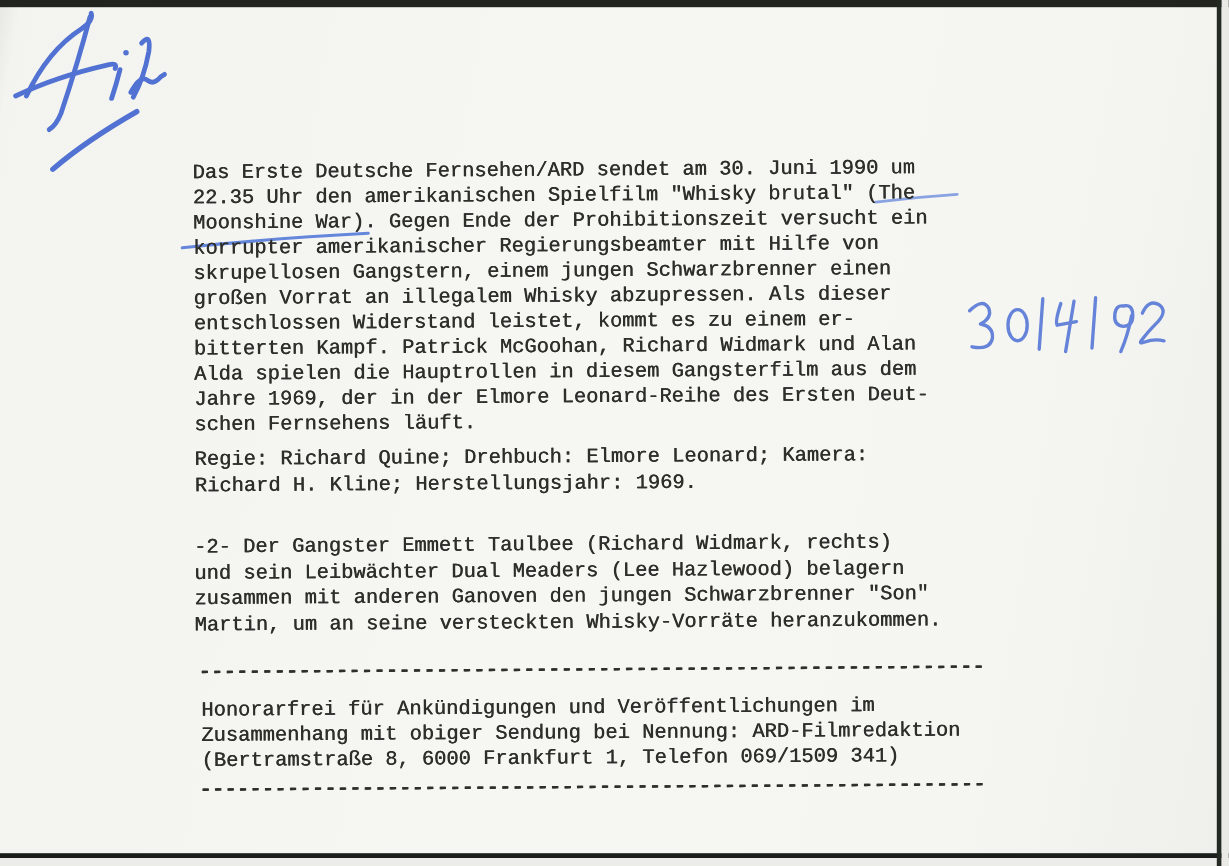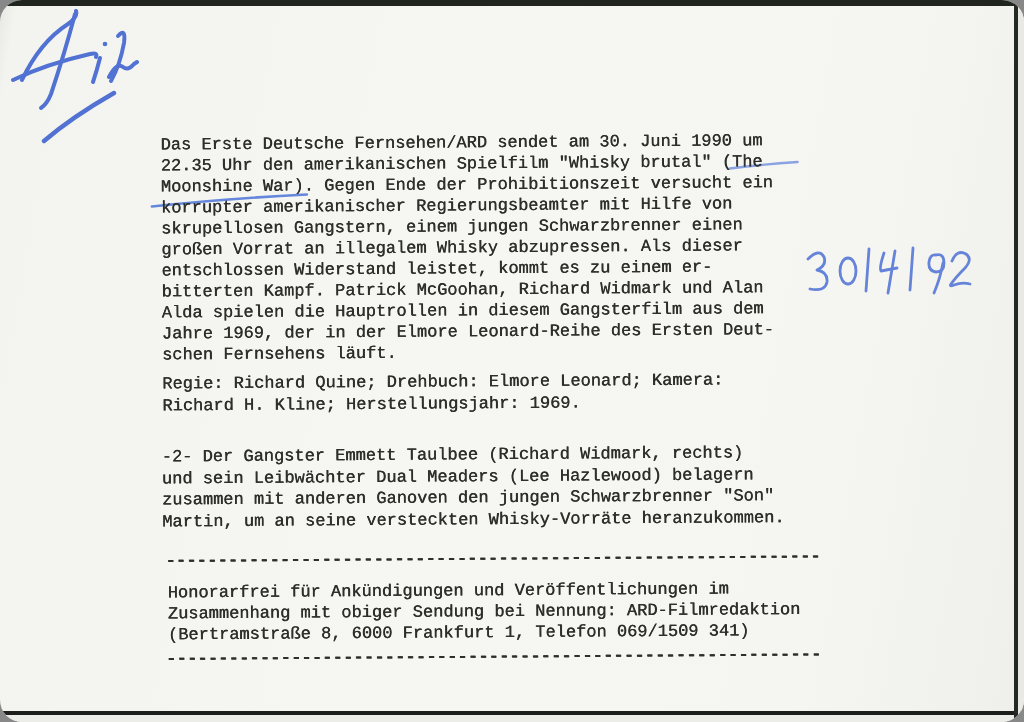--- a/index.html
+++ b/index.html
@@ -3,21 +3,20 @@
 <meta charset="utf-8">
 <style>
   html,body { margin:0; padding:0; background:#888; }
   .scan {
     position:relative; width:1024px; height:722px; overflow:hidden;
     background:
       linear-gradient(100deg, #e7e7e3 0px, #f3f3ef 18px, #f6f6f2 45%, #f5f5f1 80%, #efefeb 99%),
       #f5f5f1;
     font-family:"Liberation Mono","DejaVu Sans Mono",monospace;
     color:#2e2e2b;
-    border-radius:22px;
   }
   .edge { position:absolute; }
   .edge-top    { left:0; top:0;    width:1024px; height:6px;  background:#21251f; }
   .edge-bottom { left:0; top:711px;width:1024px; height:4px;  background:#1b1e1a; }
   .edge-bottom-outer { left:0; top:715px; width:1024px; height:7px; background:#ecece8; }
   .edge-right  { left:1014px; top:0; width:4px; height:722px; background:#242921; }
   .edge-right-outer { left:1018px; top:0; width:6px; height:722px; background:#e9e9e5; }
 
   .typewriter { position:absolute; left:0; top:0; width:1024px; height:722px;
     transform:rotate(-0.4deg); transform-origin:512px 361px; }

